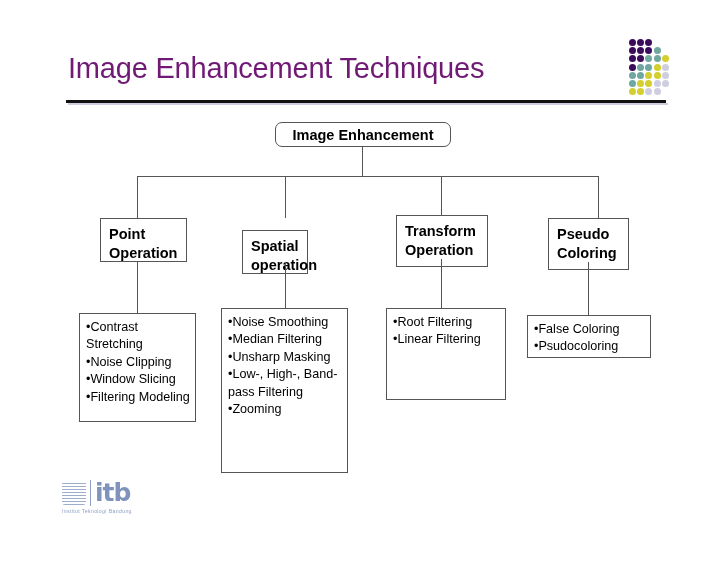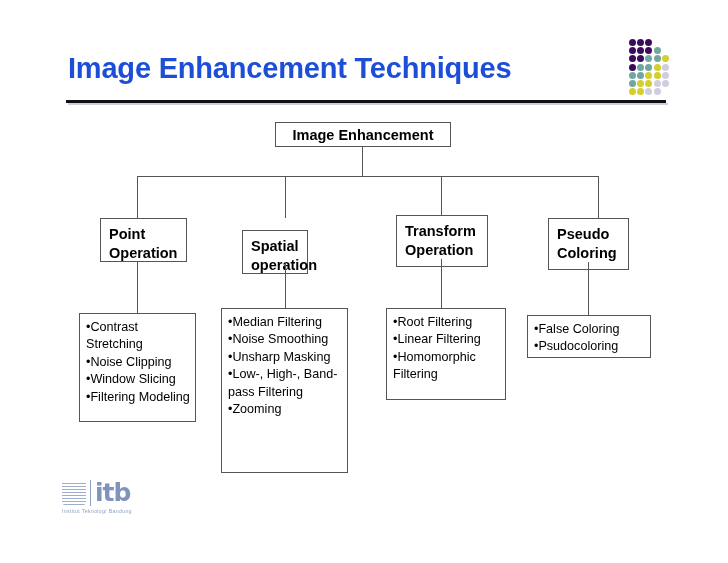--- a/index.html
+++ b/index.html
@@ -14,22 +14,22 @@
     overflow: hidden;
     font-family: "Liberation Sans", sans-serif;
   }
 
   
   #slide-title {
     position: absolute;
     left: 68px;
     top: 52px;
     font-size: 29px;
-    font-weight: bold;
-    color: #1d4ed8;
+    font-weight: normal;
+    color: #701a75;
     letter-spacing: -0.2px;
     white-space: nowrap;
   }
   #title-rule {
     position: absolute;
     left: 66px;
     top: 100px;
     width: 600px;
     height: 0;
     border-top: 3px solid #111111;
@@ -64,20 +64,21 @@
     box-sizing: border-box;
     border: 1px solid #555555;
     background: #ffffff;
     color: #000000;
   }
   .node-box.root {
     font-size: 14.5px;
     font-weight: bold;
     text-align: center;
     line-height: 24px;
+    border-radius: 7px;
   }
   .node-box.tier2 {
     font-size: 14.5px;
     font-weight: bold;
     line-height: 19px;
     padding: 6px 0 0 8px;
   }
   .node-box.leaf {
     font-size: 12.6px;
     font-weight: normal;
@@ -228,31 +229,30 @@
   <div class="conn v" style="left:588px; top:262px; height:53px;"></div>
 
   <div class="node-box leaf" style="left:79px; top:313px; width:117px; height:109px;">
     <div class="li">•Contrast Stretching</div>
     <div class="li">•Noise Clipping</div>
     <div class="li">•Window Slicing</div>
     <div class="li">•Filtering Modeling</div>
   </div>
 
   <div class="node-box leaf" style="left:221px; top:308px; width:127px; height:165px;">
+    <div class="li">•Noise Smoothing</div>
     <div class="li">•Median Filtering</div>
-    <div class="li">•Noise Smoothing</div>
     <div class="li">•Unsharp Masking</div>
     <div class="li">•Low-, High-, Band-pass Filtering</div>
     <div class="li">•Zooming</div>
   </div>
 
   <div class="node-box leaf" style="left:386px; top:308px; width:120px; height:92px;">
     <div class="li">•Root Filtering</div>
     <div class="li">•Linear Filtering</div>
-    <div class="li">•Homomorphic Filtering</div>
   </div>
 
   <div class="node-box leaf" style="left:527px; top:315px; width:124px; height:43px;">
     <div class="li">•False Coloring</div>
     <div class="li">•Psudocoloring</div>
   </div>
 
 </div>
 
 <div id="itb-logo">

